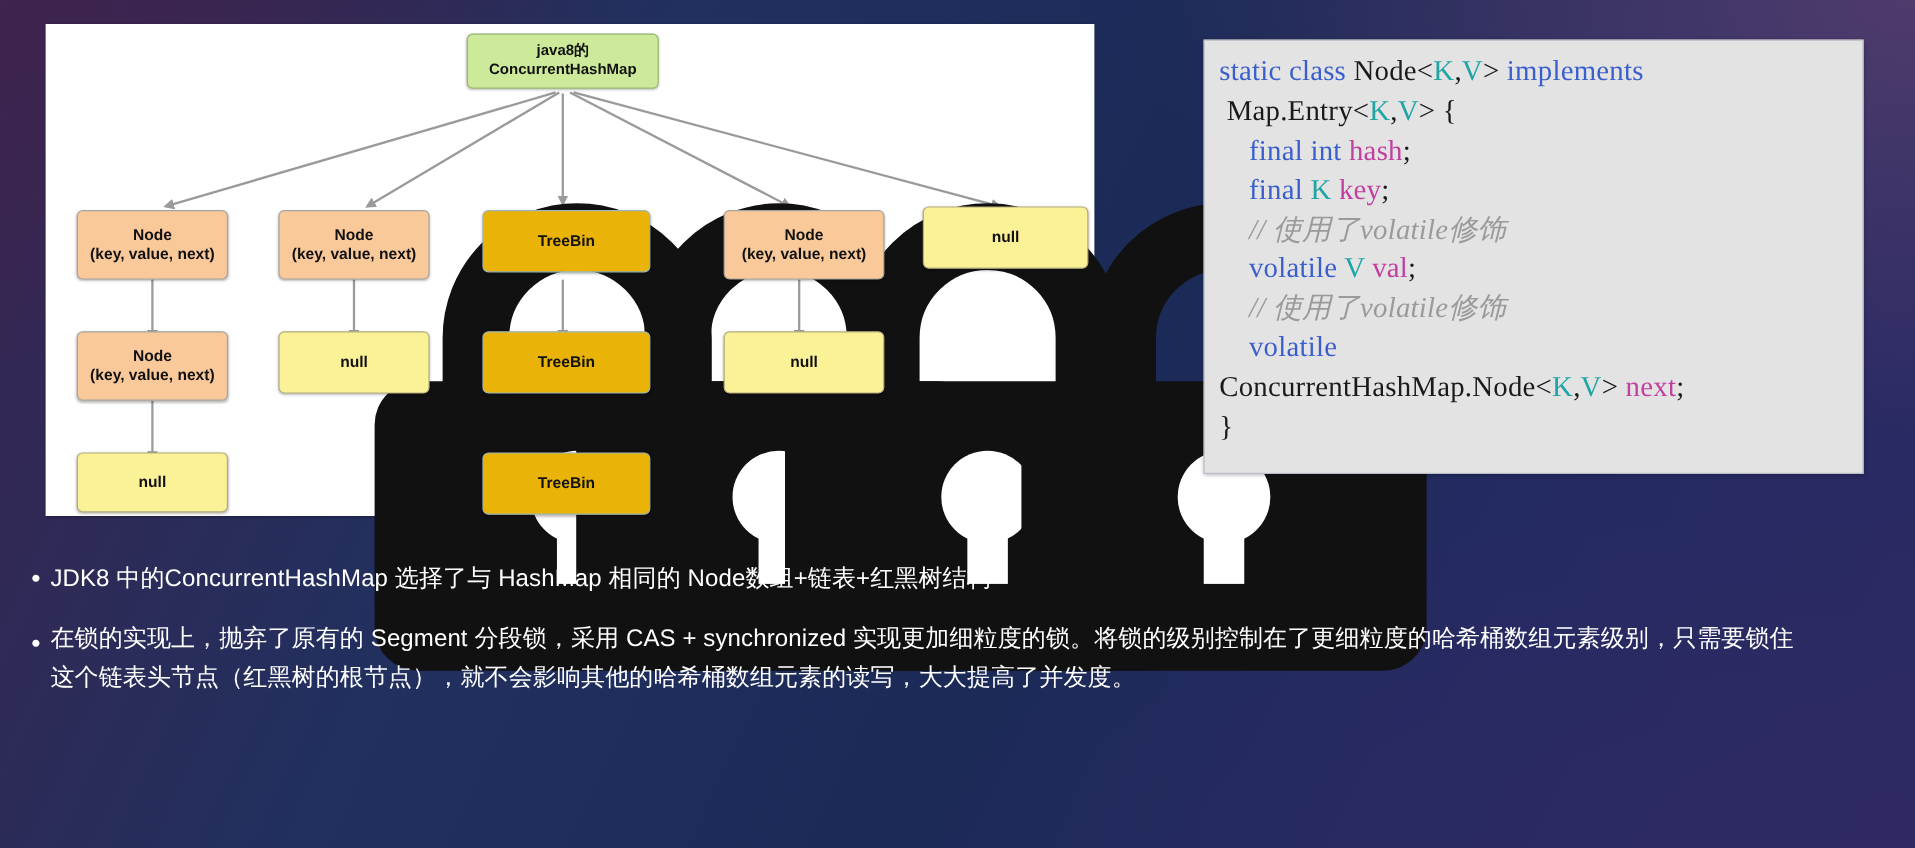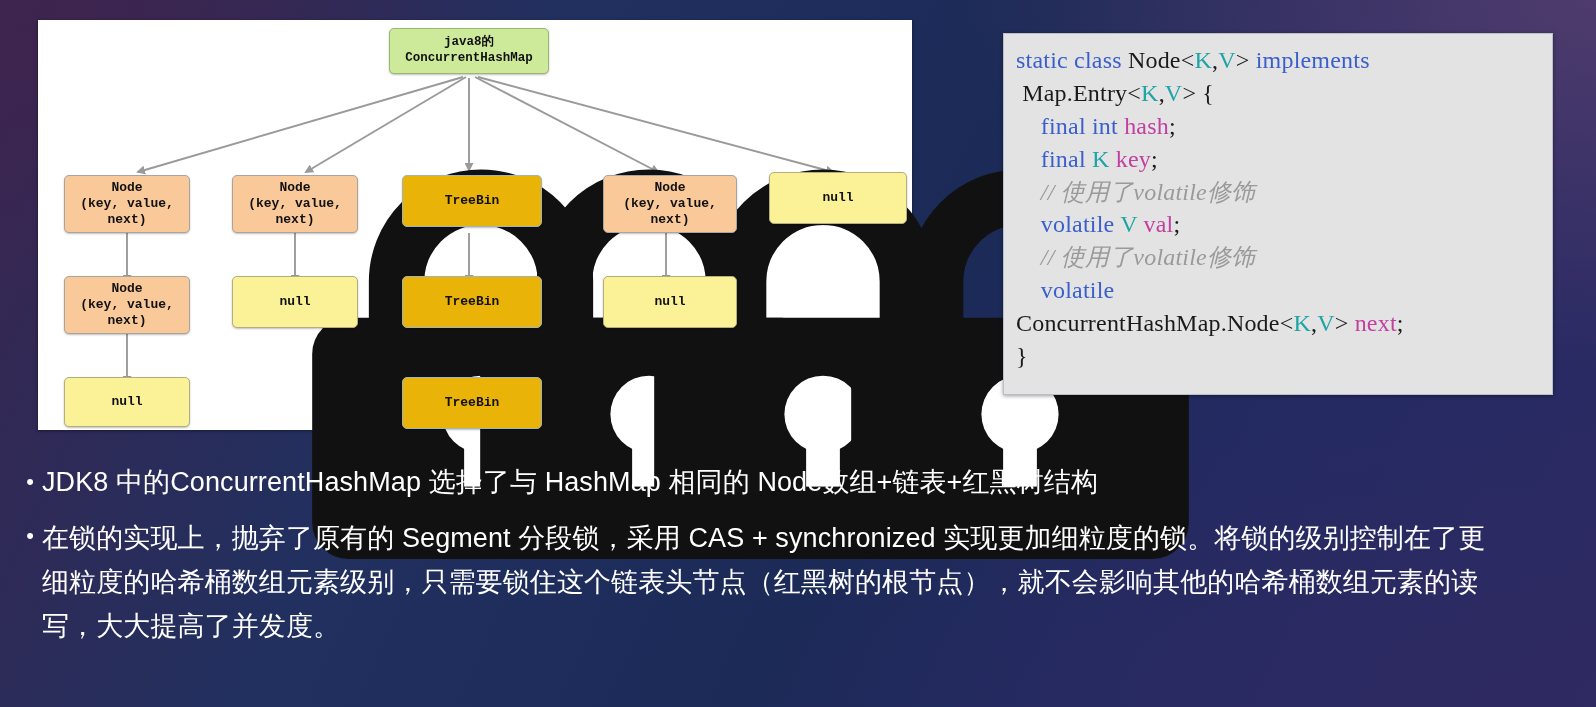--- a/index.html
+++ b/index.html
@@ -22,21 +22,21 @@
     position:absolute;left:38px;top:20px;width:874px;height:410px;
     background:#ffffff;
     box-shadow:0 1px 3px rgba(0,0,0,0.45);
   }
   #diagram svg{position:absolute;left:0;top:0;width:874px;height:410px;}
 
   .nbox{
     position:absolute;box-sizing:border-box;
     border:1.5px solid #9a9a96;border-radius:5px;
     display:flex;align-items:center;justify-content:center;text-align:center;
-    font-family:Liberation Mono, monospace;
+    font-family:Liberation Sans, sans-serif;
     font-weight:bold;color:#111;
     box-shadow:0 1px 2px rgba(0,0,0,0.25);
     line-height:1.25;
   }
   .nbox.green{background:#cdea9a;border-color:#9ab870;font-size:12.5px;}
   .nbox.orange{background:#fac99a;border-color:#a8a49e;font-size:13px;}
   .nbox.blue{background:#eab308;border-color:#9fb5bb;font-size:13px;}
   .nbox.yellow{background:#fbf197;border-color:#b3ae7e;font-size:13px;}
 
   .lock{position:absolute;width:34px;height:34px;}
@@ -61,21 +61,21 @@
   #bullets{
     position:absolute;left:18px;top:462px;width:1560px;
     color:#ffffff;
   }
   .bullet{display:flex;align-items:flex-start;margin-bottom:14px;}
   .bullet .dot{
     flex:0 0 auto;width:24px;font-size:22px;line-height:40px;
     text-align:center;color:#ffffff;
   }
   .bullet .txt{
-    font-size:27px;line-height:1.63;color:#ffffff;
+    font-size:20px;line-height:1.63;color:#ffffff;
     letter-spacing:0.1px;
   }
   #b1 .txt{line-height:40px;}
   #b2 .txt{max-width:1470px;}
 </style>
 </head>
 <body>
 
 <div id="slide">
 

